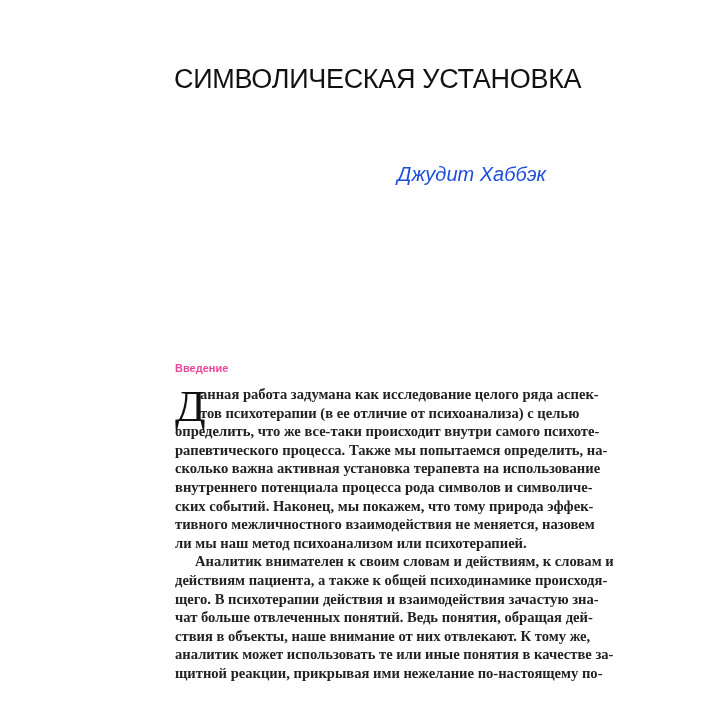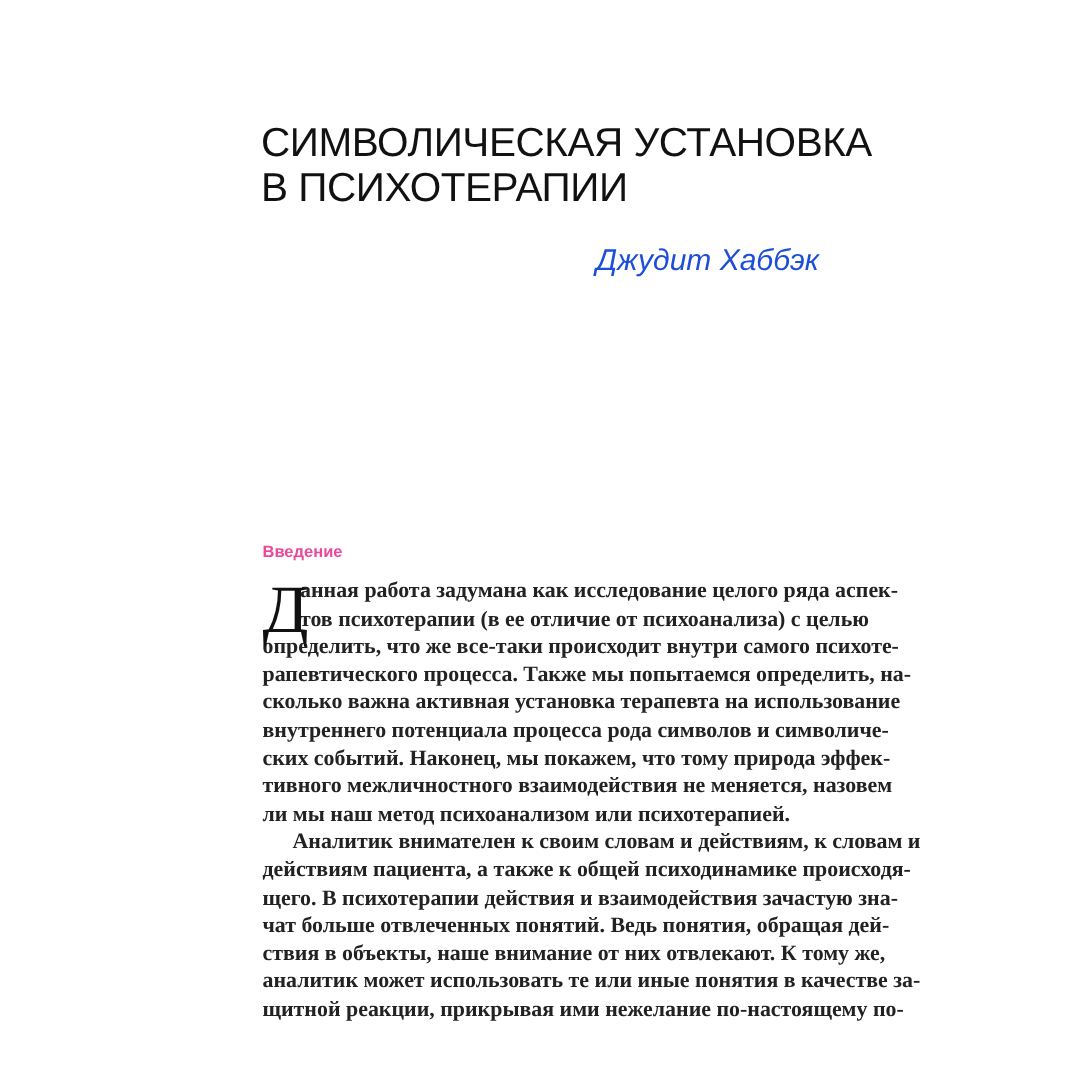--- a/index.html
+++ b/index.html
@@ -1,19 +1,19 @@
 <!DOCTYPE html>
 <html><head>
 <meta charset="utf-8">
 <style>
   html, body { margin: 0; padding: 0; background: #ffffff; }
   body { width: 720px; height: 720px; position: relative; overflow: hidden; color: #1a1a1a; }
   .page { position: absolute; left: 0; top: 0; width: 720px; height: 720px; background: #fff; }
   .title {
-    position: absolute; left: 174px; top: 80px; width: 380px;
+    position: absolute; left: 174px; top: 64px; width: 380px;
     font-family: "Liberation Sans", sans-serif; font-size: 27px; line-height: 30px;
     font-weight: normal; letter-spacing: -0.3px; color: #111; margin: 0;
   }
   .title span { display: block; white-space: nowrap; }
   .author {
     position: absolute; right: 174px; top: 162px;
     font-family: "Liberation Sans", sans-serif; font-style: italic;
     font-size: 20px; line-height: 24px; color: #1d4ed8; white-space: nowrap;
   }
   .section-heading {
@@ -41,21 +41,20 @@
     font-family: "Liberation Serif", serif; font-size: 14.5px; color: #222; padding-left: 16px;
   }
 </style>
 </head>
 <body>
 
 <div class="page">
 
   <h1 class="title">
     <span>СИМВОЛИЧЕСКАЯ УСТАНОВКА</span>
-    <span>В ПСИХОТЕРАПИИ</span>
   </h1>
 
   <div class="author">Джудит Хаббэк</div>
 
   <h2 class="section-heading">Введение</h2>
 
   <div class="body-text">
     <div class="para1">
       <span class="dropcap">Д</span>
       <span class="line dc">анная работа задумана как исследование целого ряда аспек-</span>

